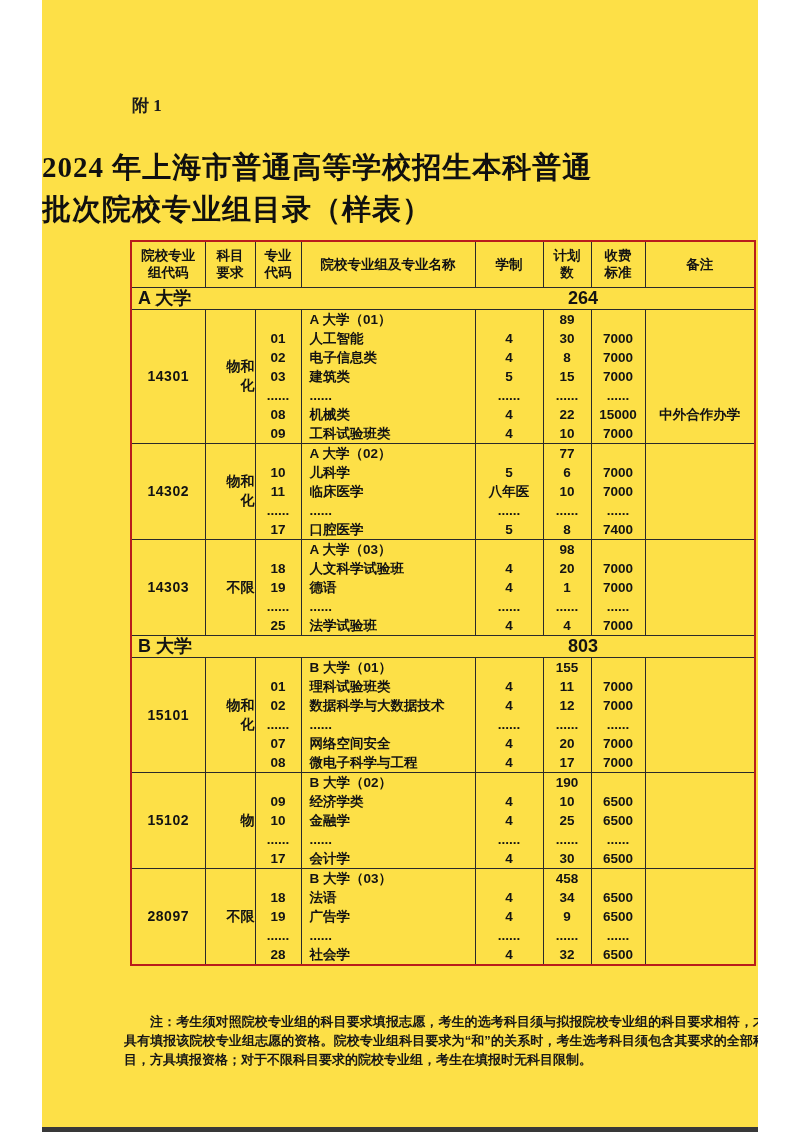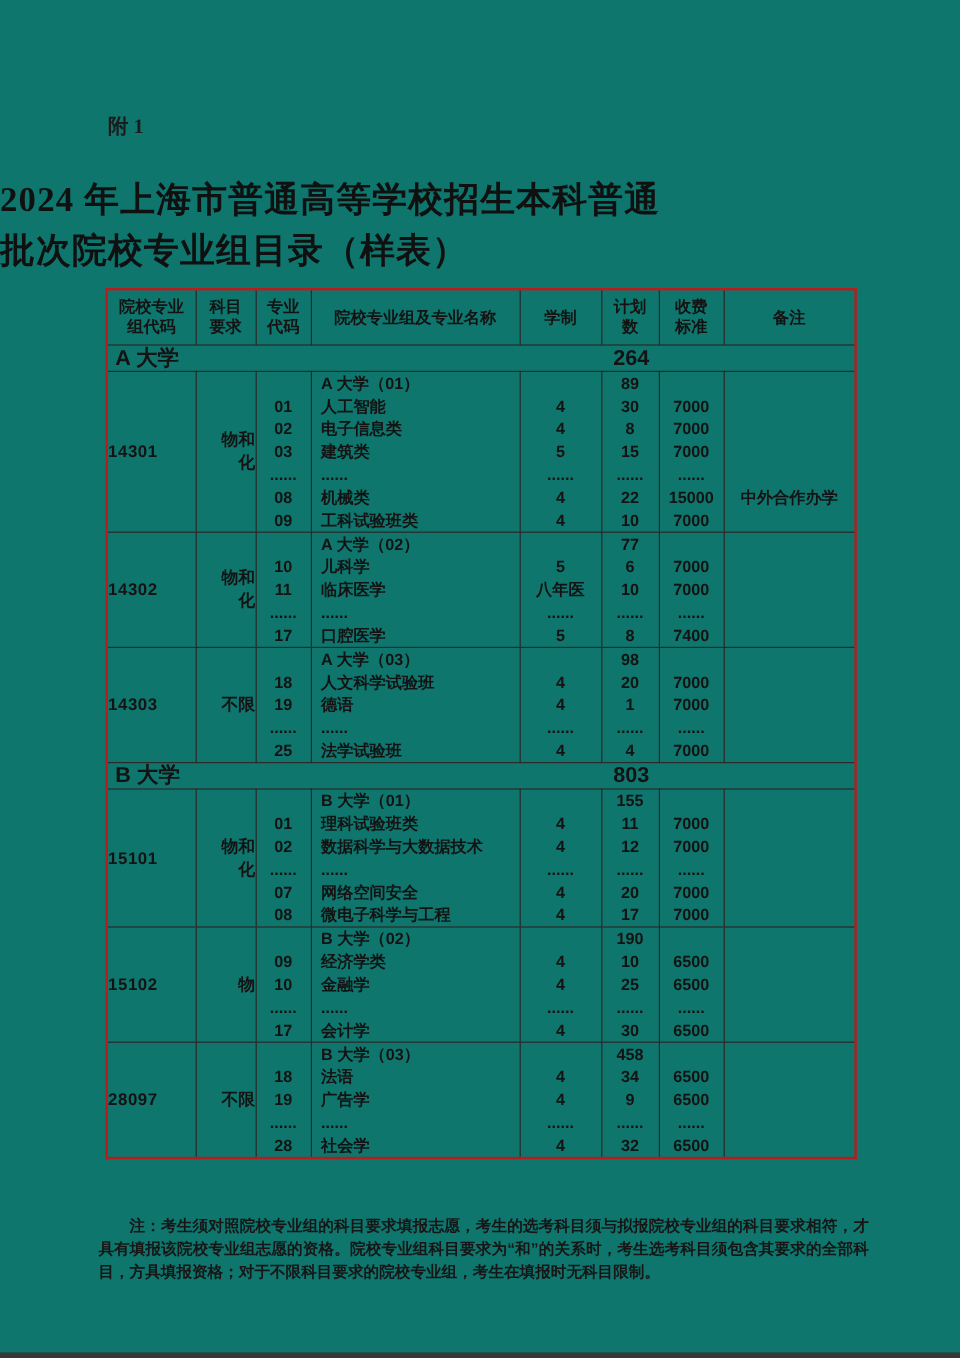--- a/index.html
+++ b/index.html
@@ -3,23 +3,23 @@
 <meta charset="utf-8">
 <style>
   * { margin: 0; padding: 0; box-sizing: border-box; }
   html, body { background: #ffffff; }
   body {
     font-family: "Liberation Sans", "DejaVu Sans", sans-serif;
     color: #131313;
   }
   .page {
     position: relative;
-    width: 800px;
+    width: 716px;
     height: 1132px;
-    background: #0f766e;
+    background: #fde047;
     overflow: hidden;
     margin: 0 auto;
   }
   .attachment-label {
     position: absolute;
     left: 90px;
     top: 94px;
     font-family: "Liberation Serif", "DejaVu Serif", serif;
     font-size: 17px;
     font-weight: 600;
@@ -65,27 +65,28 @@
   .uni-row td { height: 21px; }
   .uni-wrap {
     position: relative;
     height: 21px;
     line-height: 21px;
     font-size: 18px;
   }
   .uni-name { padding-left: 6px; }
   .uni-plan {
     position: absolute;
-    left: 412px;
+    left: 427px;
     top: 0;
     width: 48px;
     text-align: center;
   }
   td.code-cell {
     font-size: 14px;
+    text-align: center;
     vertical-align: middle;
     letter-spacing: 0.5px;
   }
   td.subject-cell {
     font-size: 14px;
     text-align: right;
     vertical-align: middle;
     white-space: pre-line;
     line-height: 19px;
   }

